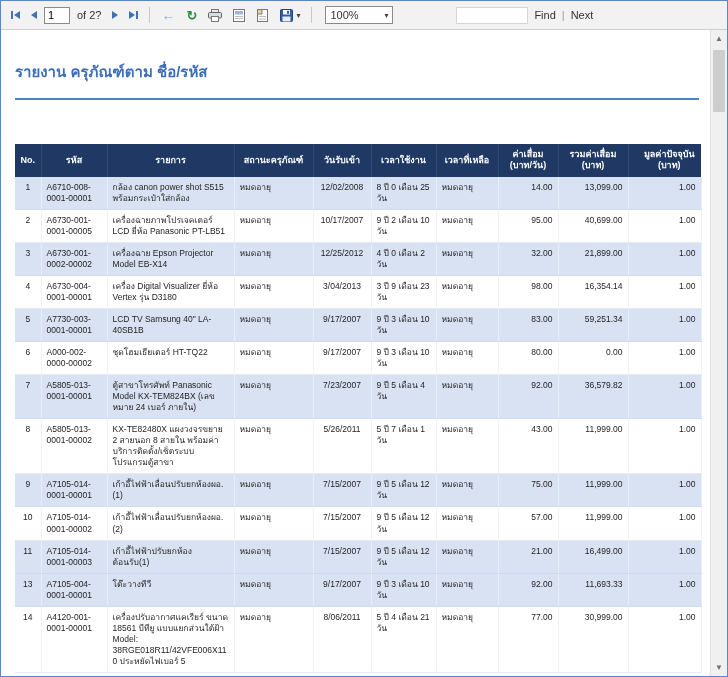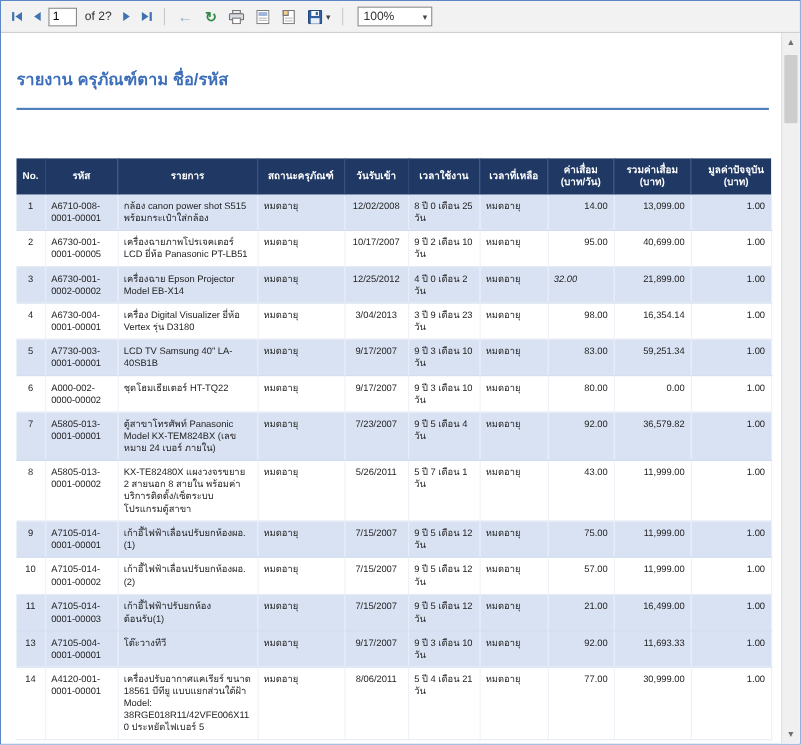--- a/index.html
+++ b/index.html
@@ -179,20 +179,26 @@
       <span class="caret">▾</span>
     </button>
 
     <span class="sep"></span>
 
     <div class="zoombox">
       <span>100%</span>
       <span class="caret">▾</span>
     </div>
 
+    <div class="find-wrap">
+      <input class="findbox" style="">
+      <span class="find-label">Find</span>
+      <span class="find-sep">|</span>
+      <span class="next-label">Next</span>
+    </div>
   </div>
 
   <div class="viewport">
     <div class="content">
       <div class="report-title">รายงาน ครุภัณฑ์ตาม ชื่อ/รหัส</div>
       <div class="rule"></div>
 
       <table class="report">
         <colgroup>
           <col style="width:26px">
@@ -246,21 +252,21 @@
               <td style="text-align: right;">1.00</td>
             </tr>
             <tr class="alt">
               <td style="text-align: center;">3</td>
               <td style="text-align: left;">A6730-001-0002-00002</td>
               <td style="text-align: left;">เครื่องฉาย Epson Projector Model EB-X14</td>
               <td style="text-align: left;">หมดอายุ</td>
               <td style="text-align: center;">12/25/2012</td>
               <td style="text-align: left;">4 ปี 0 เดือน 2 วัน</td>
               <td style="text-align: left;">หมดอายุ</td>
-              <td style=" font-style: italic;">32.00</td>
+              <td style="text-align: right;">32.00</td>
               <td style="text-align: right;">21,899.00</td>
               <td style="text-align: right;">1.00</td>
             </tr>
             <tr>
               <td style="text-align: center;">4</td>
               <td style="text-align: left;">A6730-004-0001-00001</td>
               <td style="text-align: left;">เครื่อง Digital Visualizer ยี่ห้อ Vertex รุ่น D3180</td>
               <td style="text-align: left;">หมดอายุ</td>
               <td style="text-align: center;">3/04/2013</td>
               <td style="text-align: left;">3 ปี 9 เดือน 23 วัน</td>

